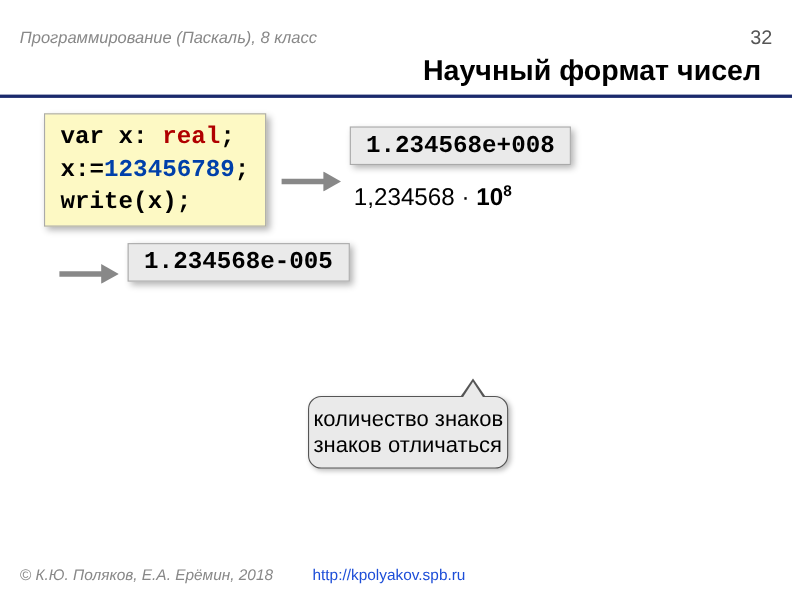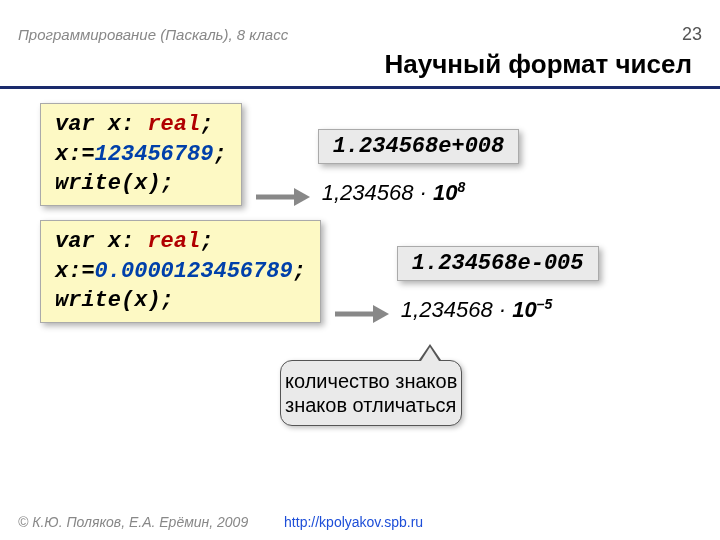--- a/index.html
+++ b/index.html
@@ -28,25 +28,24 @@
   .title {
     font-size: 26px;
     font-weight: bold;
     padding: 0 28px 6px 28px;
     border-bottom: 3px solid #1a2a6c;
     margin: 0 0 14px 0;
     text-align: right;
   }
   .row {
     display: flex;
-    align-items: flex-end;
+    align-items: center;
     margin: 0 0 14px 0;
     padding: 0 14px 0 40px;
     position: relative;
-    font-style: italic;
   }
   .codebox {
     background: #fdf9c4;
     border: 1px solid #aaa;
     box-shadow: 3px 3px 6px rgba(0,0,0,0.3);
     padding: 6px 14px;
     font-family: "Courier New", monospace;
     font-size: 22px;
     font-weight: bold;
     line-height: 1.35;
@@ -123,21 +122,21 @@
     color: #888;
   }
   .footer .copy { font-style: italic; }
   .footer .url { margin-left: 32px; color: #1d4ed8; }
 </style>
 </head>
 <body>
 
 <div class="header">
   <span>Программирование (Паскаль), 8 класс</span>
-  <span class="page-num">23</span>
+  <span class="page-num">32</span>
 </div>
 
 <div class="title">Научный формат чисел</div>
 
 <div class="row">
   <div class="codebox"><span class="kw-var">var x: </span><span class="kw-type">real</span><span>;</span>
 <span>x:=</span><span class="kw-num">123456789</span><span>;</span>
 <span>write(x);</span></div>
 
   <svg class="arrow" viewBox="0 0 56 18">
@@ -148,39 +147,32 @@
   <div class="rightcol">
     <div class="outbox">1.234568e+008</div>
     <div class="mathline">
       <span>1,234568 ·</span>
       <b>10</b><sup><b>8</b></sup>
     </div>
   </div>
 </div>
 
 <div class="row">
-  <div class="codebox"><span class="kw-var">var x: </span><span class="kw-type">real</span><span>;</span>
-<span>x:=</span><span class="kw-num">0.0000123456789</span><span>;</span>
-<span>write(x);</span></div>
 
   <svg class="arrow" viewBox="0 0 56 18">
     <line x1="2" y1="9" x2="42" y2="9" stroke="#888" stroke-width="5"></line>
     <polygon points="40,0 56,9 40,18" fill="#888"></polygon>
   </svg>
 
   <div class="rightcol">
     <div class="outbox">1.234568e-005</div>
-    <div class="mathline">
-      <span>1,234568 ·</span>
-      <b>10</b><sup><b>–5</b></sup>
-    </div>
   </div>
 </div>
 
 <div class="note">
   <div>количество знаков</div>
   <div>знаков отличаться</div>
 </div>
 
 <div class="footer">
-  <span class="copy">© К.Ю. Поляков, Е.А. Ерёмин, 2009</span>
+  <span class="copy">© К.Ю. Поляков, Е.А. Ерёмин, 2018</span>
   <span class="url">http://kpolyakov.spb.ru</span>
 </div>
 
 </body></html>

